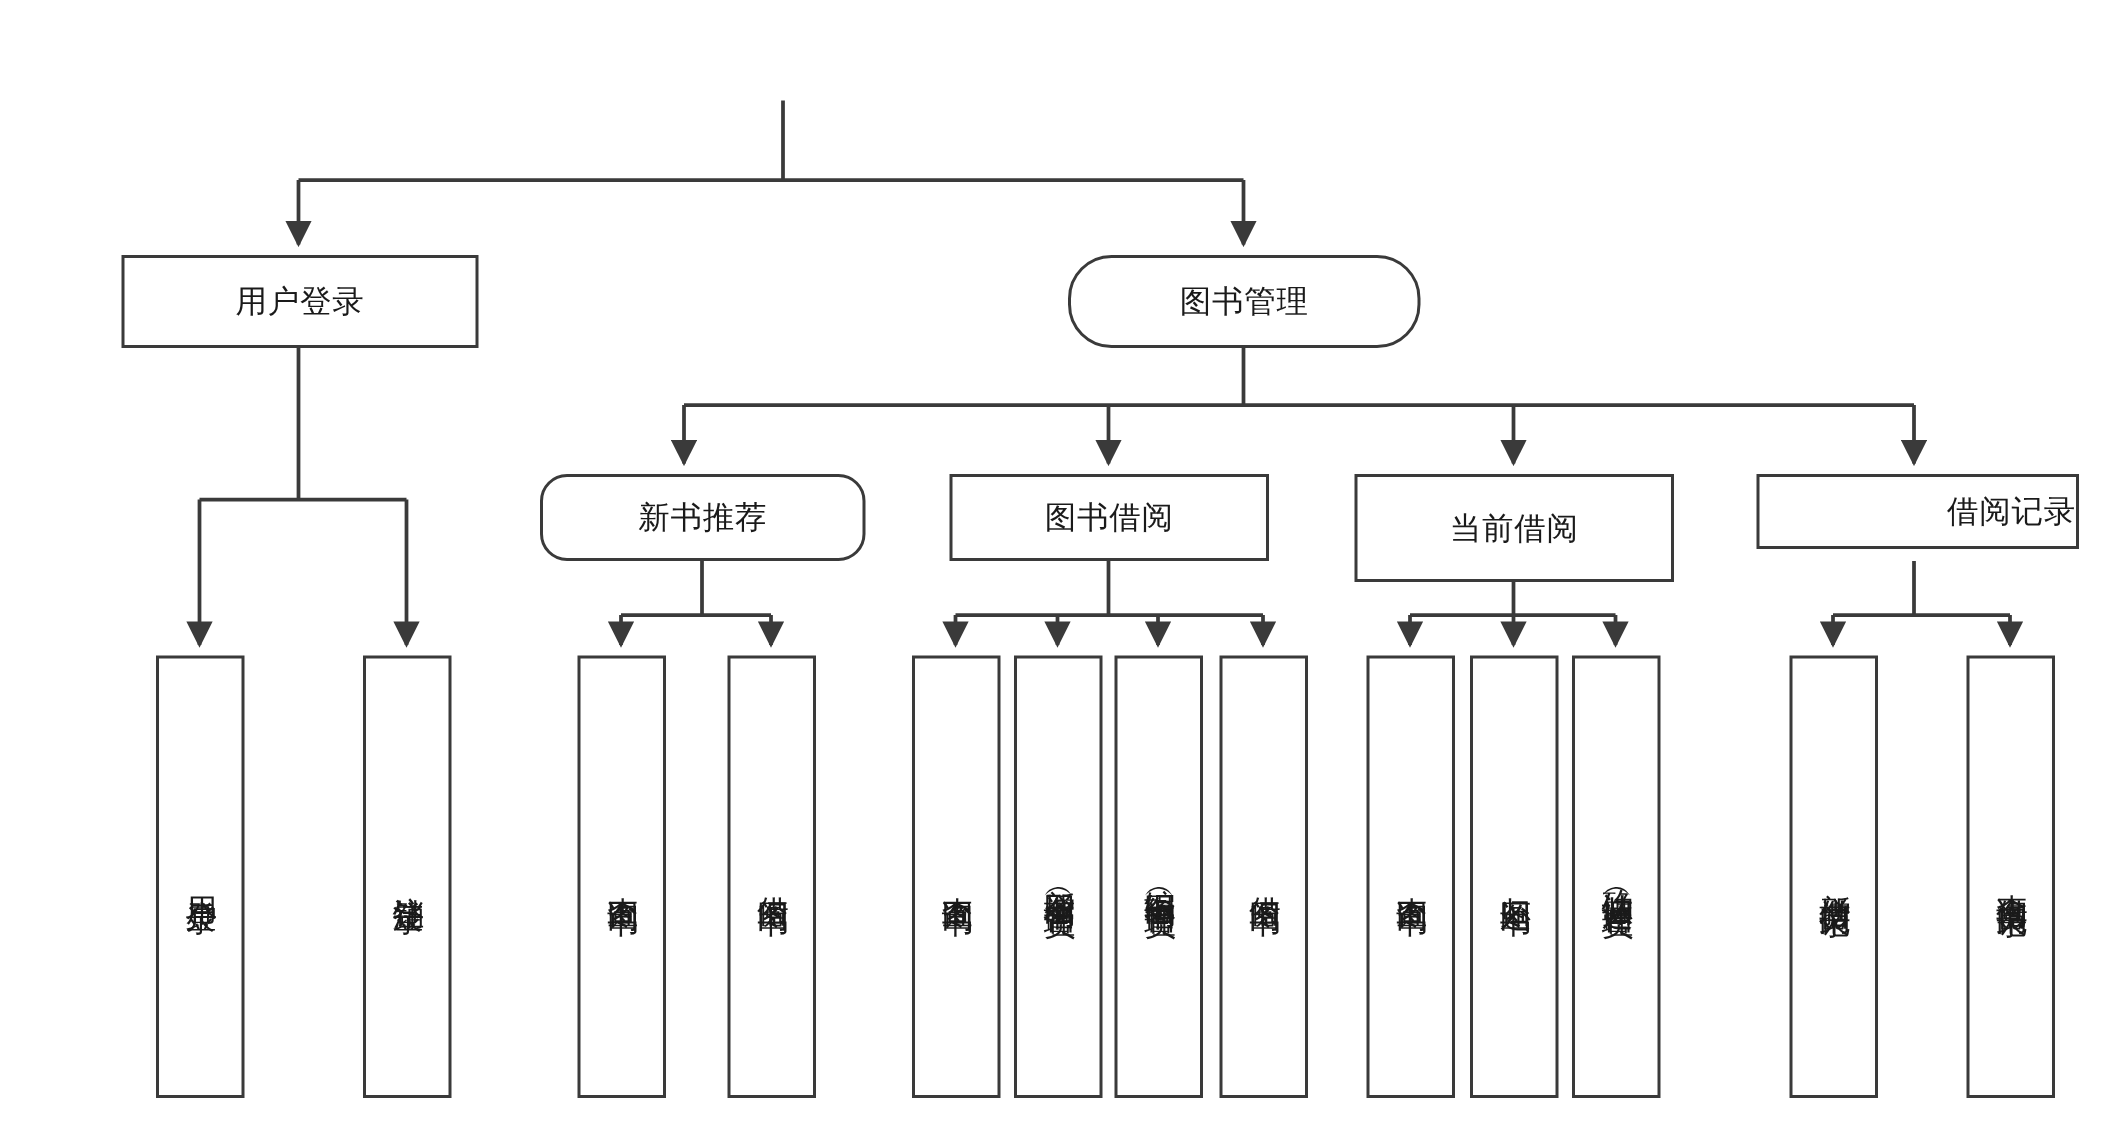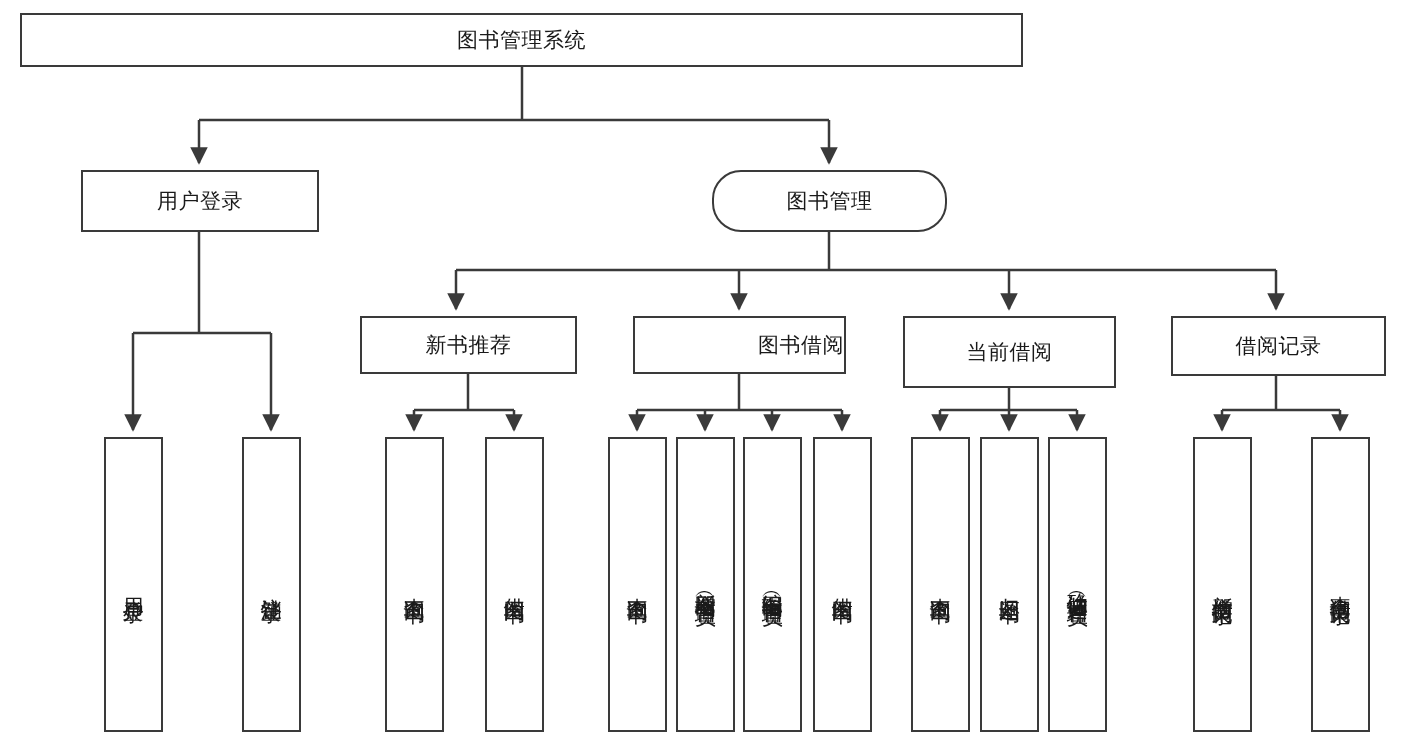--- a/index.html
+++ b/index.html
@@ -69,41 +69,38 @@
       <path d="M 1009 410 L 1009 430" marker-end="url(#arrow)"></path>
       <path d="M 1077 410 L 1077 430" marker-end="url(#arrow)"></path>
 
       <path d="M 1276 374 L 1276 410"></path>
       <path d="M 1222 410 L 1340 410"></path>
       <path d="M 1222 410 L 1222 430" marker-end="url(#arrow)"></path>
       <path d="M 1340 410 L 1340 430" marker-end="url(#arrow)"></path>
     </g>
   </svg>
 
-  <div class="node h" style="left:20px;top:13px;width:1003px;height:54px;">
-    <span>图书管理系统</span>
-  </div>
 
   <div class="node h" style="left:81px;top:170px;width:238px;height:62px;">
     <span>用户登录</span>
   </div>
   <div class="node h" style="left:712px;top:170px;width:235px;height:62px;border-radius:29px;">
     <span>图书管理</span>
   </div>
 
-  <div class="node h" style="left:360px;top:316px;width:217px;height:58px;">
+  <div class="node h" style="left:360px;top:316px;width:217px;height:58px;border-radius:18px;">
     <span>新书推荐</span>
   </div>
-  <div class="node h" style="left:633px;top:316px;width:213px;height:58px;justify-content:flex-end;">
+  <div class="node h" style="left:633px;top:316px;width:213px;height:58px;">
     <span>图书借阅</span>
   </div>
   <div class="node h" style="left:903px;top:316px;width:213px;height:72px;">
     <span>当前借阅</span>
   </div>
-  <div class="node h" style="left:1171px;top:316px;width:215px;height:60px;">
+  <div class="node h" style="left:1171px;top:316px;width:215px;height:50px;justify-content:flex-end;">
     <span>借阅记录</span>
   </div>
 
   <div class="node v" style="left:104px;top:437px;width:59px;height:295px;">
     <span class="vtext">用户登录</span>
   </div>
   <div class="node v" style="left:242px;top:437px;width:59px;height:295px;">
     <span class="vtext">注销登录</span>
   </div>
 

